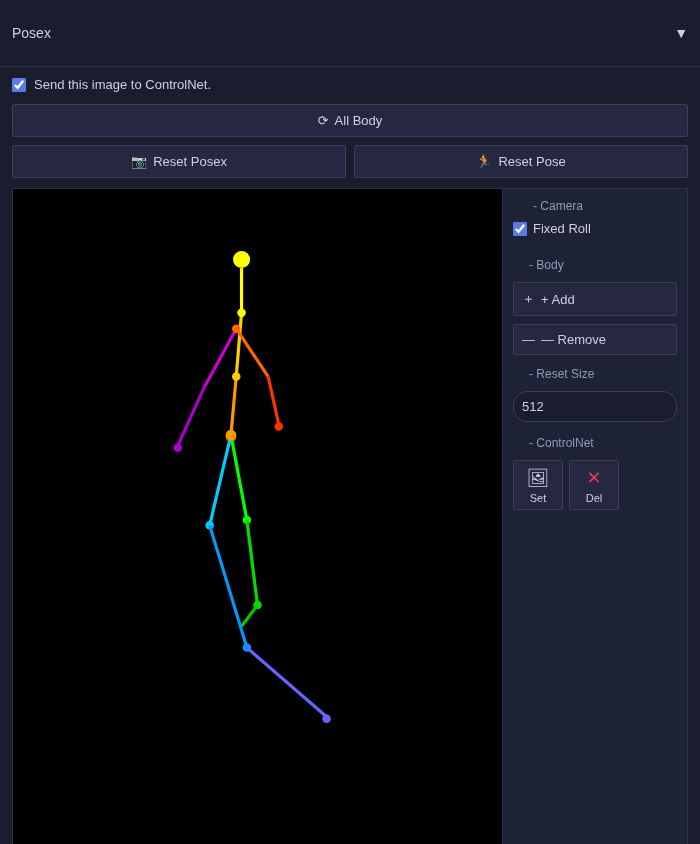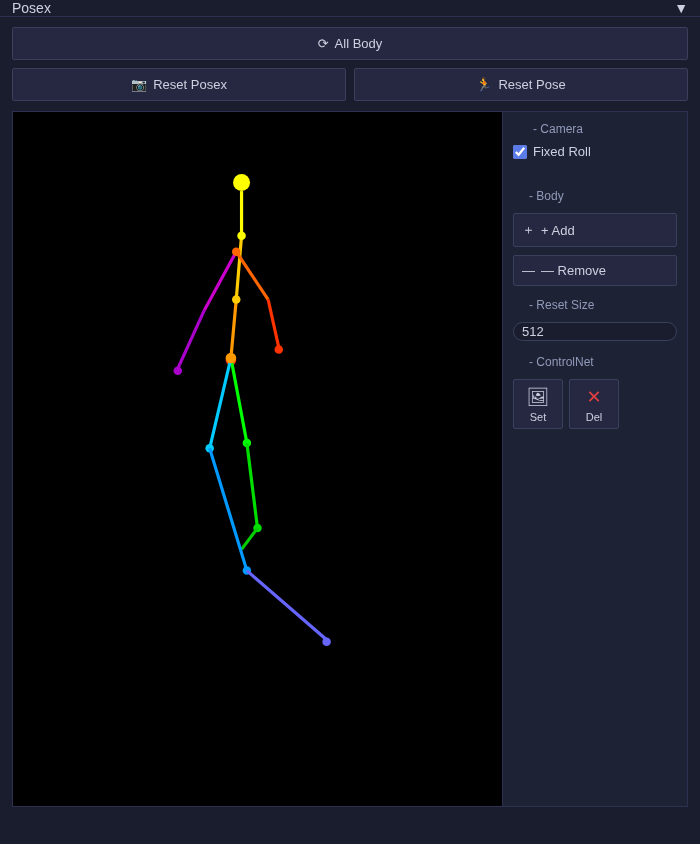--- a/index.html
+++ b/index.html
@@ -9,21 +9,21 @@
       font-family: Arial, sans-serif;
       font-size: 13px;
       width: 700px;
       min-height: 844px;
     }
 
     .header {
       display: flex;
       align-items: center;
       justify-content: space-between;
-      padding: 0 12px;
+      padding: 25px 12px;
       background: #1a1d2e;
       border-bottom: 1px solid #2d3050;
     }
     .header-title {
       font-size: 14px;
       color: #cdd0e0;
     }
     .header-chevron {
       color: #cdd0e0;
       font-size: 14px;
@@ -118,21 +118,21 @@
       color: #9099b8;
       font-size: 12px;
       margin-bottom: 2px;
       margin-left: 20px;
     }
 
     .fixed-roll-row {
       display: flex;
       align-items: center;
       gap: 6px;
-      margin-bottom: 20px;
+      margin-bottom: 12px;
     }
     .fixed-roll-row input[type="checkbox"] {
       width: 14px;
       height: 14px;
       accent-color: #5b7be8;
     }
     .fixed-roll-label {
       font-size: 13px;
       color: #cdd0e0;
     }
@@ -150,21 +150,21 @@
       font-size: 13px;
       border-radius: 2px;
       margin-bottom: 2px;
     }
 
     .side-input {
       width: 100%;
       background: #1a1d2e;
       border: 1px solid #3a3f5c;
       color: #cdd0e0;
-      padding: 1px 8px;
+      padding: 7px 8px;
       font-size: 13px;
       border-radius: 14px;
       margin-bottom: 4px;
       outline: none;
     }
 
     .bg-btns {
       display: flex;
       gap: 6px;
     }
@@ -199,20 +199,24 @@
 </head>
 <body>
 
 <div class="header">
   <span class="header-title">Posex</span>
   <span class="header-chevron">▼</span>
 </div>
 
 <div class="content">
 
+  <div class="send-row">
+    <input type="checkbox" checked="" style="">
+    <span class="send-label">Send this image to ControlNet.</span>
+  </div>
 
   <button class="btn-all-reset">
     <span>⟳</span>
     <span>All Body</span>
   </button>
 
   <div class="btn-row">
     <button class="btn-half">
       <span>📷</span>
       <span>Reset Posex</span>

